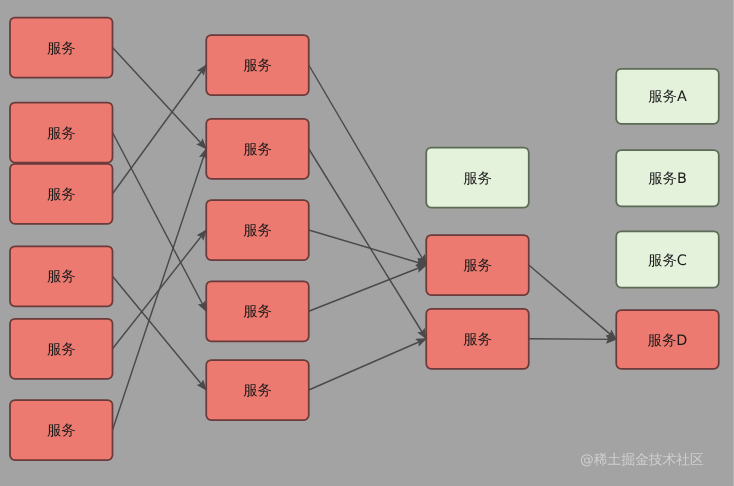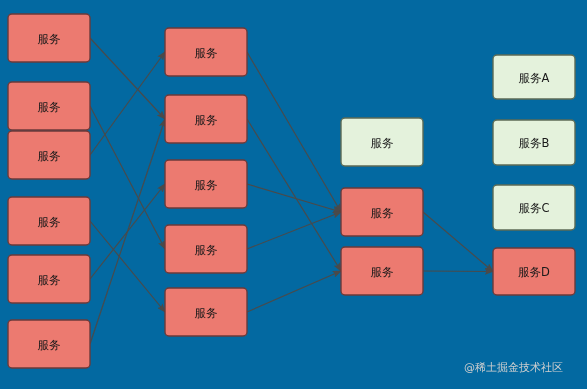--- a/index.html
+++ b/index.html
@@ -11,21 +11,21 @@
     width: 587px;
     height: 389px;
     font-family: "DejaVu Sans", "Liberation Sans", sans-serif;
     overflow: hidden;
     position: relative;
   }
   #diagram-root {
     position: relative;
     width: 587px;
     height: 389px;
-    background: #0369a1;
+    background: #a3a3a3;
   }
   svg#diagram-svg {
     position: absolute;
     top: 0;
     left: 0;
     width: 587px;
     height: 389px;
     display: block;
   }
   .node-rect {

